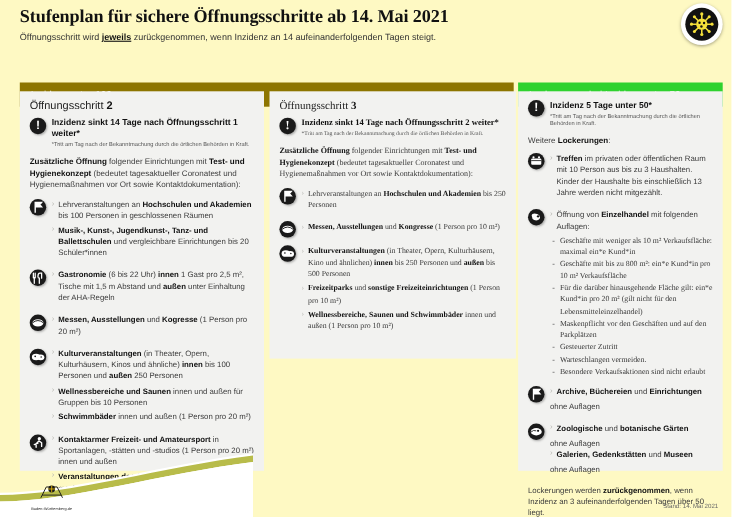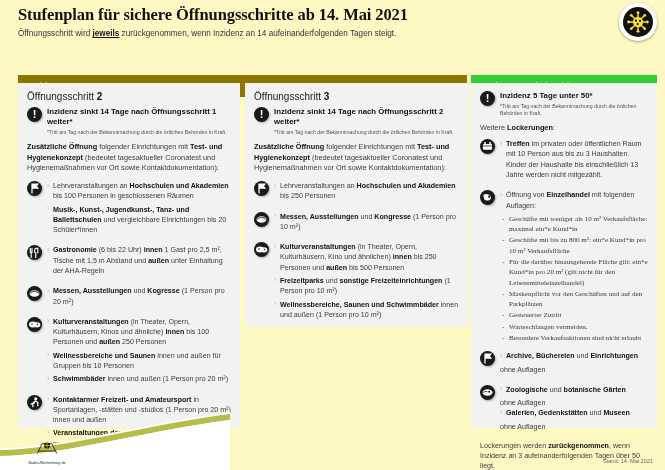--- a/index.html
+++ b/index.html
@@ -39,21 +39,21 @@
     position:absolute; height:22px; color:#fff;
     font-size:9px; display:flex; align-items:center; padding-left:10px;margin-top:19px;
   }
   .banner b{ font-weight:bold; }
   .banner-gold{ left:18px; top:56px; width:449px; background:#8d7500; }
   .banner-green{ left:471px; top:56px; width:186px; background:#2fd22f; }
 
   
   .panel{ position:absolute; background:#f2f2f0; }
   .panel.col1{ left:18px; top:83px; width:222px; height:345px; }
-  .panel.col2{ left:245px; top:83px; width:224px; height:243px; }
+  .panel.col2{ left:245px; top:83px; width:224px; height:243px;font-family:Liberation Serif, serif; }
   .panel.col3{ left:471px; top:83px; width:186px; height:345px; }
 
   .inner{ padding:8px 9px 8px 9px; }
 
   .step-title{
     font-size:10px; color:#222; margin-bottom:5px; font-weight:normal;
   }
   .step-title b{ font-weight:bold; color:#111; }
 
   

